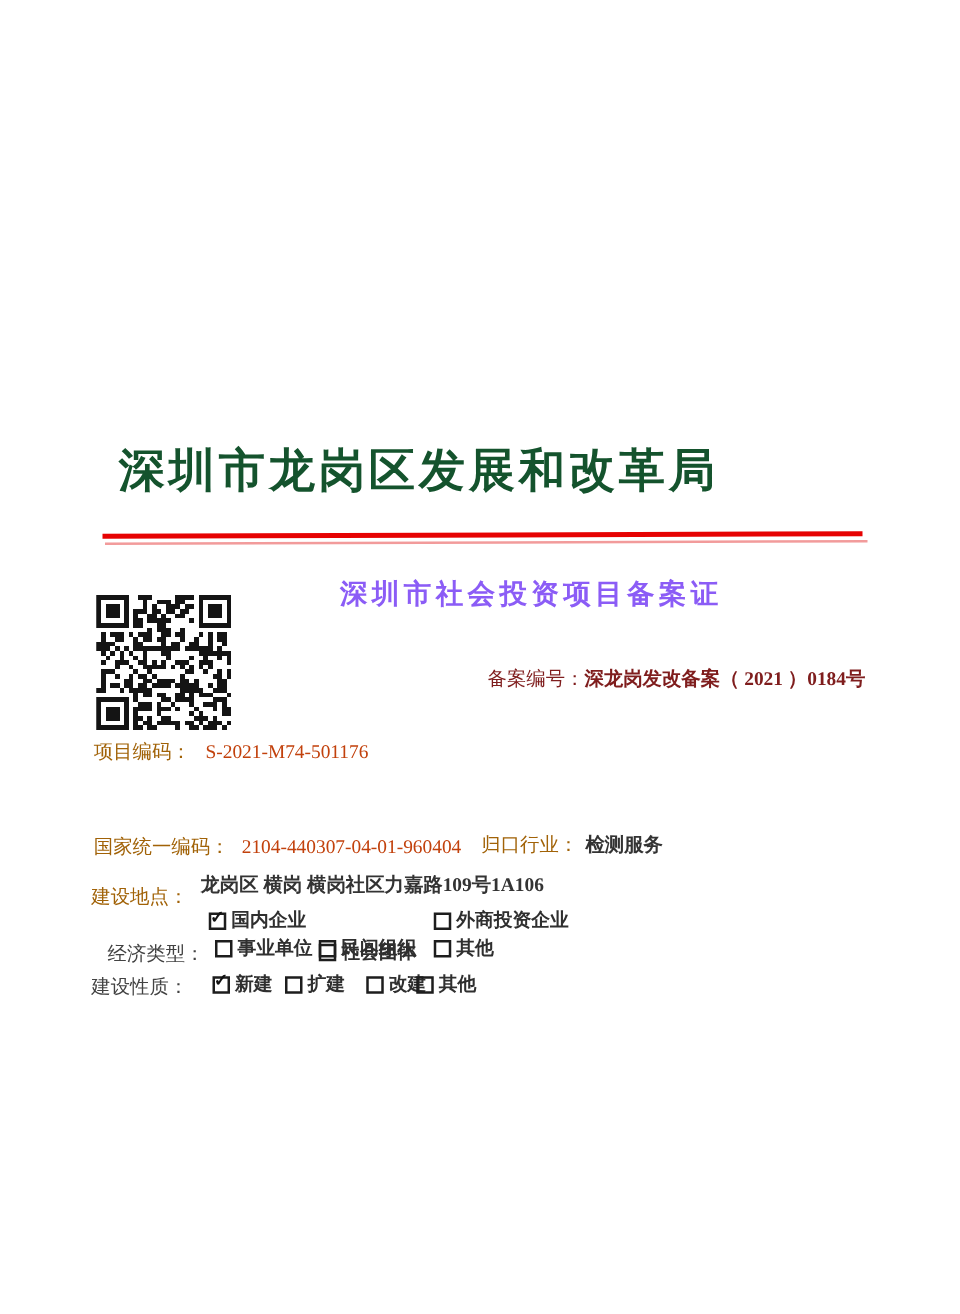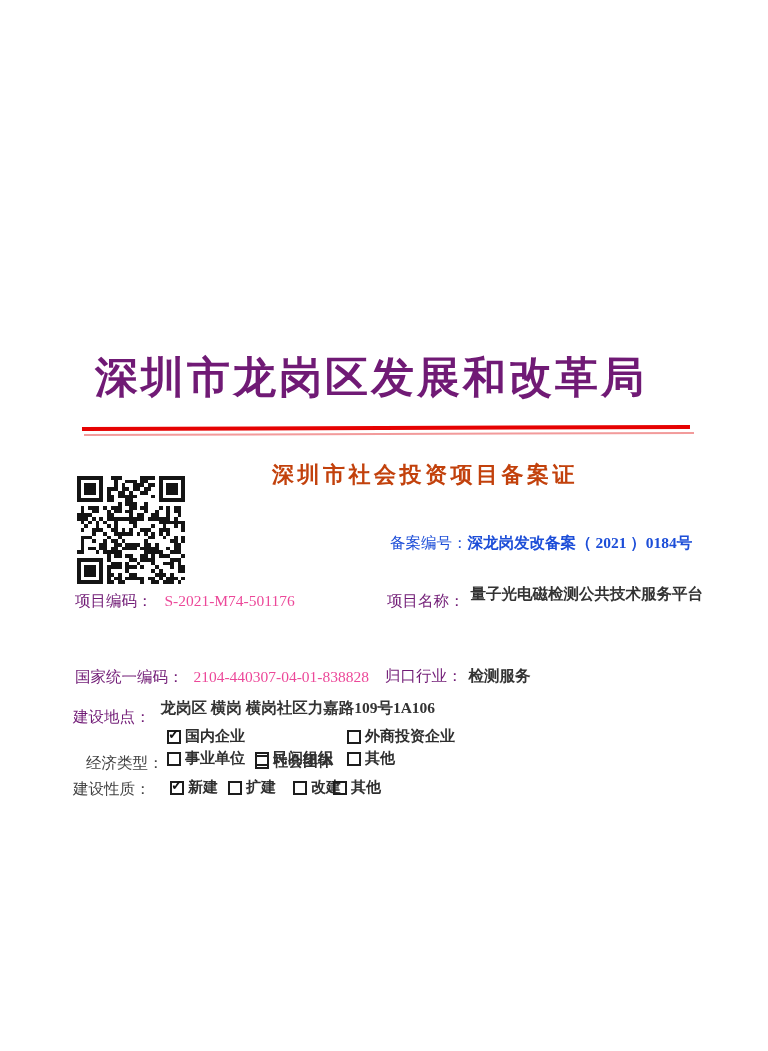--- a/index.html
+++ b/index.html
@@ -9,53 +9,53 @@
     background:#ffffff;
     overflow:hidden;
     font-family:"Liberation Serif","DejaVu Serif",serif;
     color:#3d3d3d;
   }
   .abs{position:absolute;}
 
   
   .agency-title{
     left:95px;top:352px;
-    font-size:43px;line-height:52px;
+    font-size:37px;line-height:52px;
     font-weight:bold;
     letter-spacing:3px;
-    color:#701a75;
+    color:#14532d;
     white-space:nowrap;
   }
   .rule-wrap{left:82px;top:426px;width:612px;height:10px;transform:rotate(-0.2deg);}
   .rule-thick{position:absolute;left:0;top:0;width:608px;height:4px;background:#e60202;}
   .rule-thin{position:absolute;left:2px;top:7px;width:610px;height:2px;background:#f29b9b;}
 
   
   .qr{left:77px;top:476px;width:108px;height:108px;}
   .qr svg{width:108px;height:108px;display:block;}
 
   
   .cert-title{
     left:272px;top:461px;
     font-size:22px;line-height:28px;
     font-weight:bold;
     letter-spacing:3.5px;
-    color:#c2410c;
+    color:#8b5cf6;
     white-space:nowrap;
   }
 
   
-  .filing-line{left:390px;top:533px;font-size:15.5px;white-space:nowrap;color:#1d4ed8;}
+  .filing-line{left:390px;top:533px;font-size:15.5px;white-space:nowrap;color:#7f1d1d;}
   .filing-line .val{font-weight:bold;}
 
   
   .frow{font-size:15.5px;white-space:nowrap;color:#3d3d3d;}
-  .frow .lbl{color:#701a75;}
+  .frow .lbl{color:#a16207;}
   .frow .val{font-weight:bold;color:#333;}
-  .frow .val.code{font-weight:normal;color:#ec4899;margin-top:16px;}
+  .frow .val.code{font-weight:normal;color:#c2410c;margin-top:16px;}
   .raised{position:relative;top:-7px;display:inline-block;}
 
   
   .optrow{display:flex;align-items:flex-start;font-size:15px;font-weight:bold;color:#2f2f2f;}
   .opt{display:inline-flex;align-items:center;white-space:nowrap;}
   .cb{
     position:relative;
     width:10px;height:10px;
     border:2px solid #1d1d1d;
     margin-right:4px;
@@ -416,29 +416,25 @@
   <div class="abs cert-title">深圳市社会投资项目备案证</div>
 
   <div class="abs filing-line">
     <span class="lbl">备案编号：</span><span class="val">深龙岗发改备案（ 2021 ）0184号</span>
   </div>
 
   <div class="abs frow" style="left:75px;top:591px;">
     <span class="lbl">项目编码：</span>
     <span class="val code" style="margin-left:8px;">S-2021-M74-501176</span>
   </div>
-  <div class="abs frow" style="left:387px;top:591px;">
-    <span class="lbl">项目名称：</span>
-    <span class="val raised" style="margin-left:2px;">量子光电磁检测公共技术服务平台</span>
-  </div>
 
 
   <div class="abs frow" style="left:75px;top:667px;">
     <span class="lbl">国家统一编码：</span>
-    <span class="val code" style="margin-left:6px;">2104-440307-04-01-838828</span>
+    <span class="val code" style="margin-left:6px;">2104-440307-04-01-960404</span>
   </div>
   <div class="abs frow" style="left:385px;top:666px;">
     <span class="lbl">归口行业：</span>
     <span class="val" style="margin-left:2px;">检测服务</span>
   </div>
 
   <div class="abs frow" style="left:73px;top:707px;">
     <span class="lbl">建设地点：</span>
     <span class="val raised" style="margin-left:6px;top:-9px;">龙岗区 横岗 横岗社区力嘉路109号1A106</span>
   </div>
@@ -454,21 +450,21 @@
     <span class="opt" style="width:92px;margin-top:25px;">
       <span class="cb"></span>
       <span>社会团体</span>
     </span>
     <span class="opt">
       <span class="cb"></span>
       <span>外商投资企业</span>
     </span>
   </div>
   <div class="abs optrow" style="left:167px;top:749px;">
-    <span class="opt" style="width:88px;">
+    <span class="opt" style="width:88px;justify-content:center;">
       <span class="cb"></span>
       <span>事业单位</span>
     </span>
     <span class="opt" style="width:92px;">
       <span class="cb"></span>
       <span>民间组织</span>
     </span>
     <span class="opt">
       <span class="cb"></span>
       <span>其他</span>

